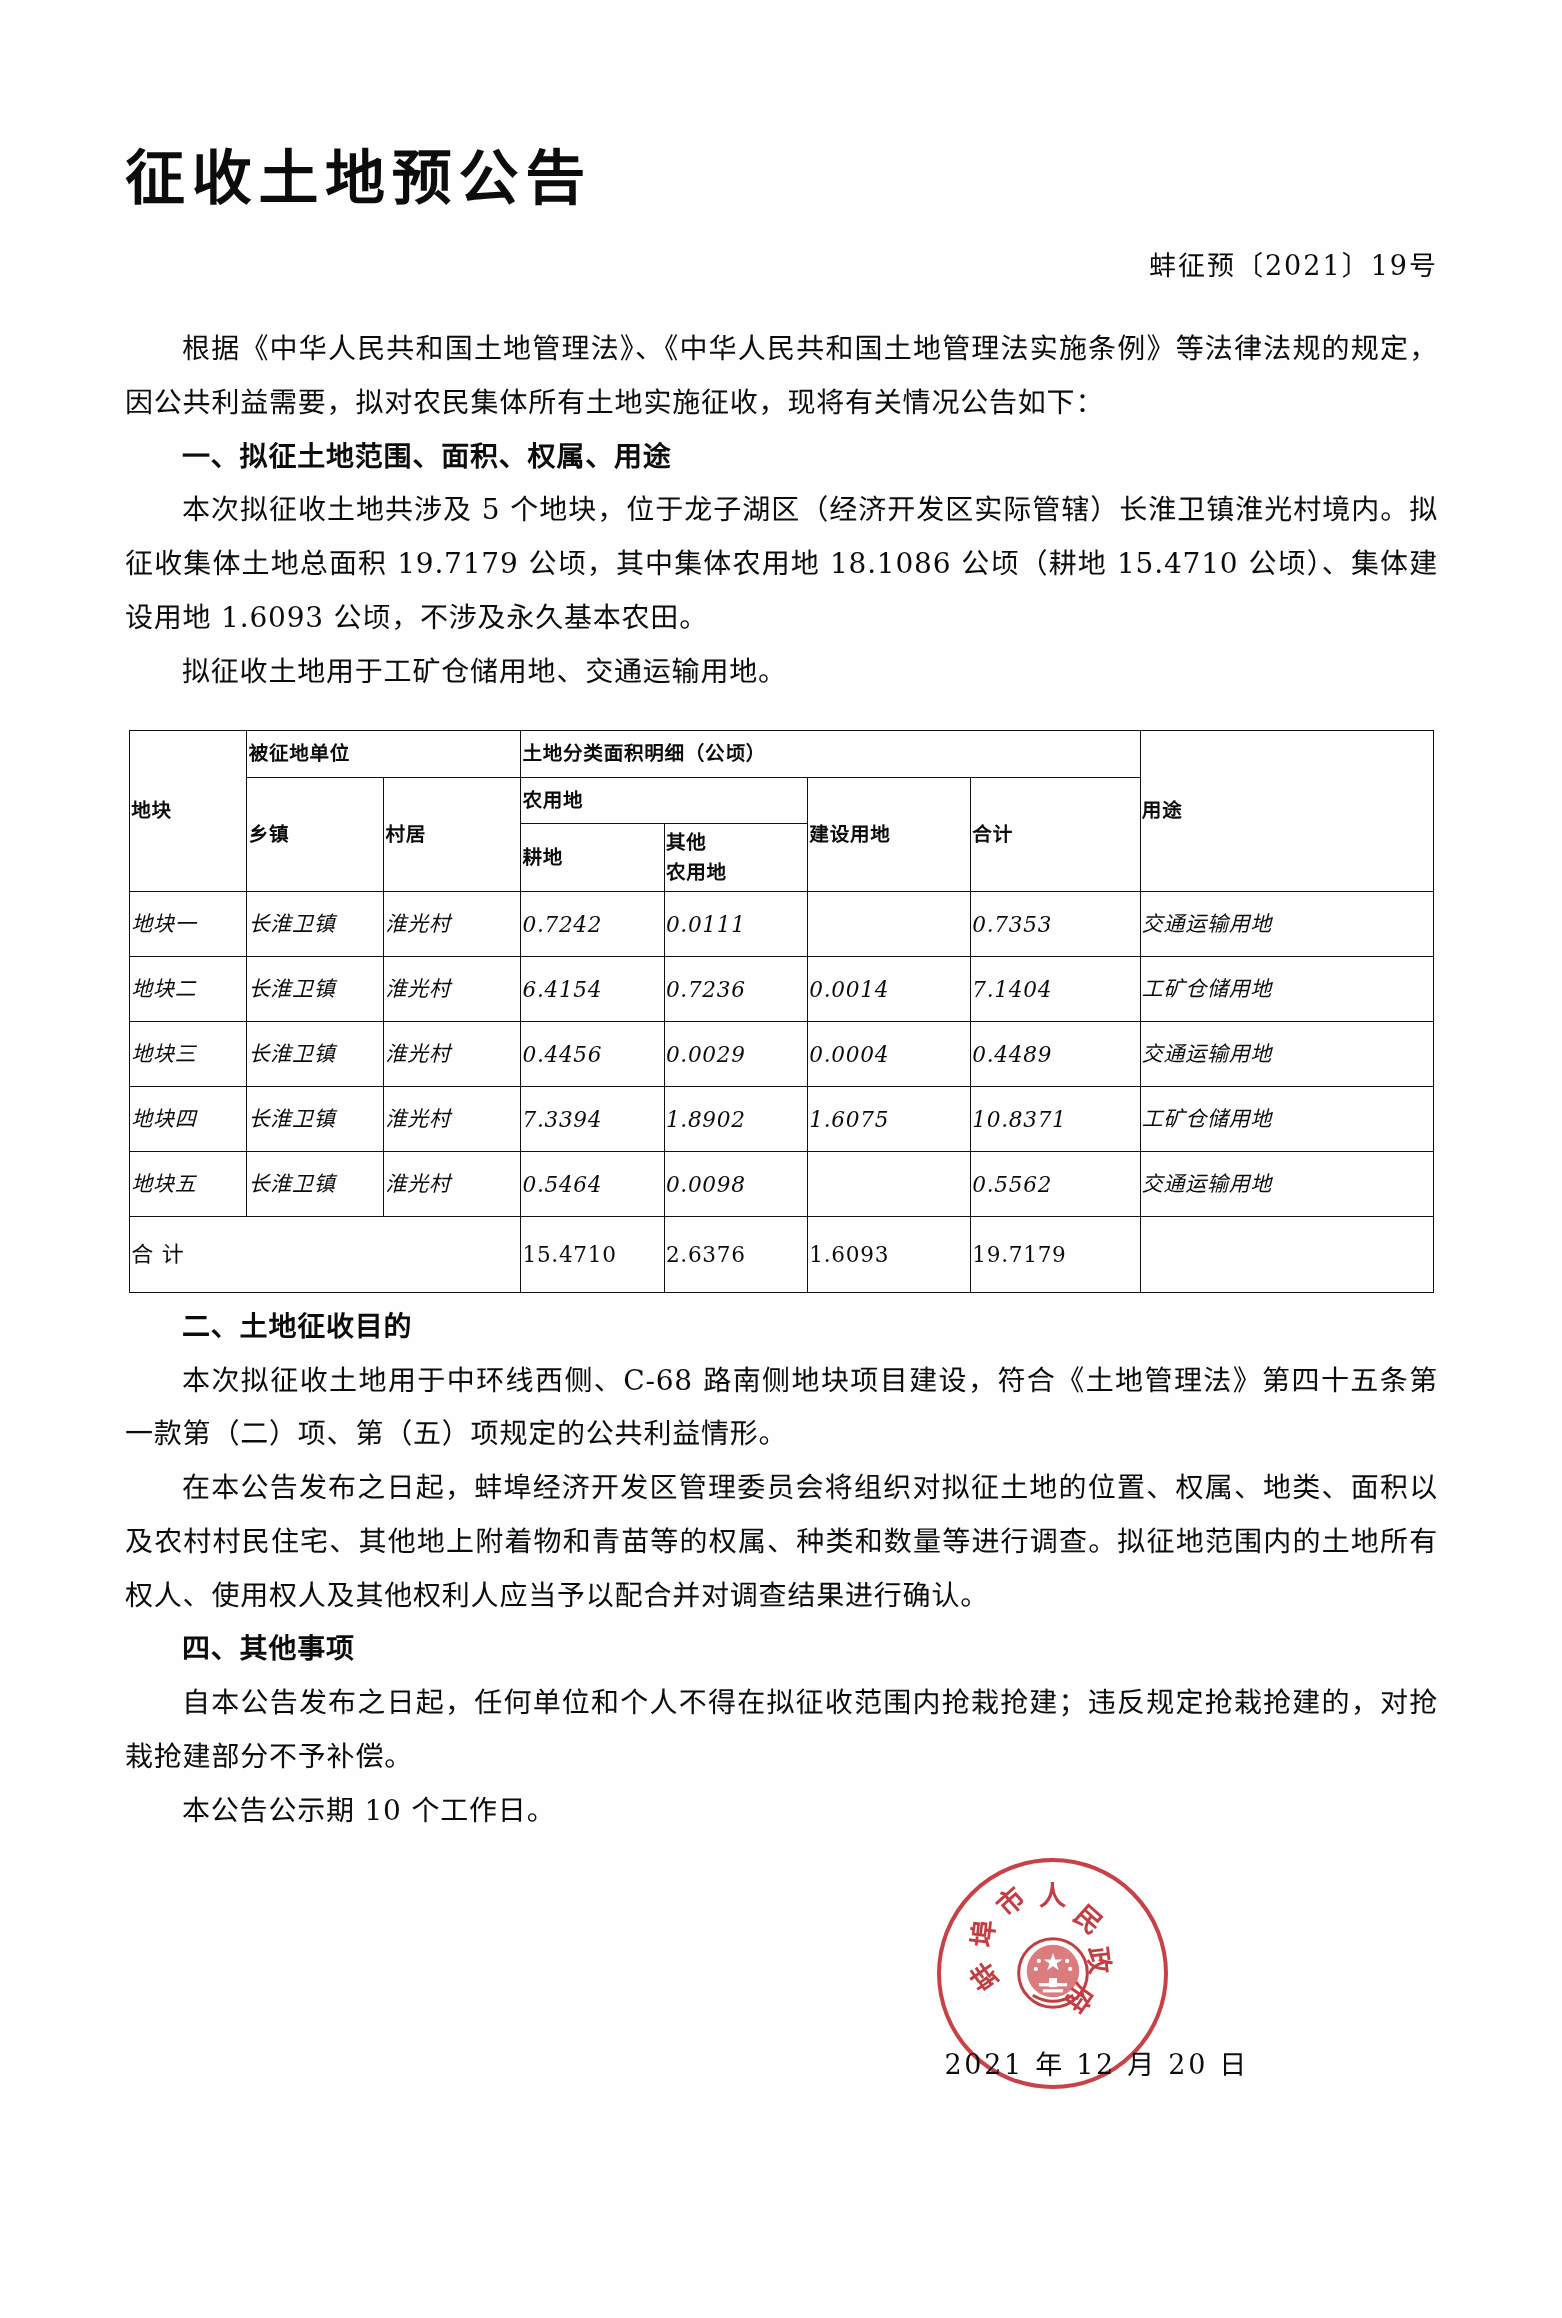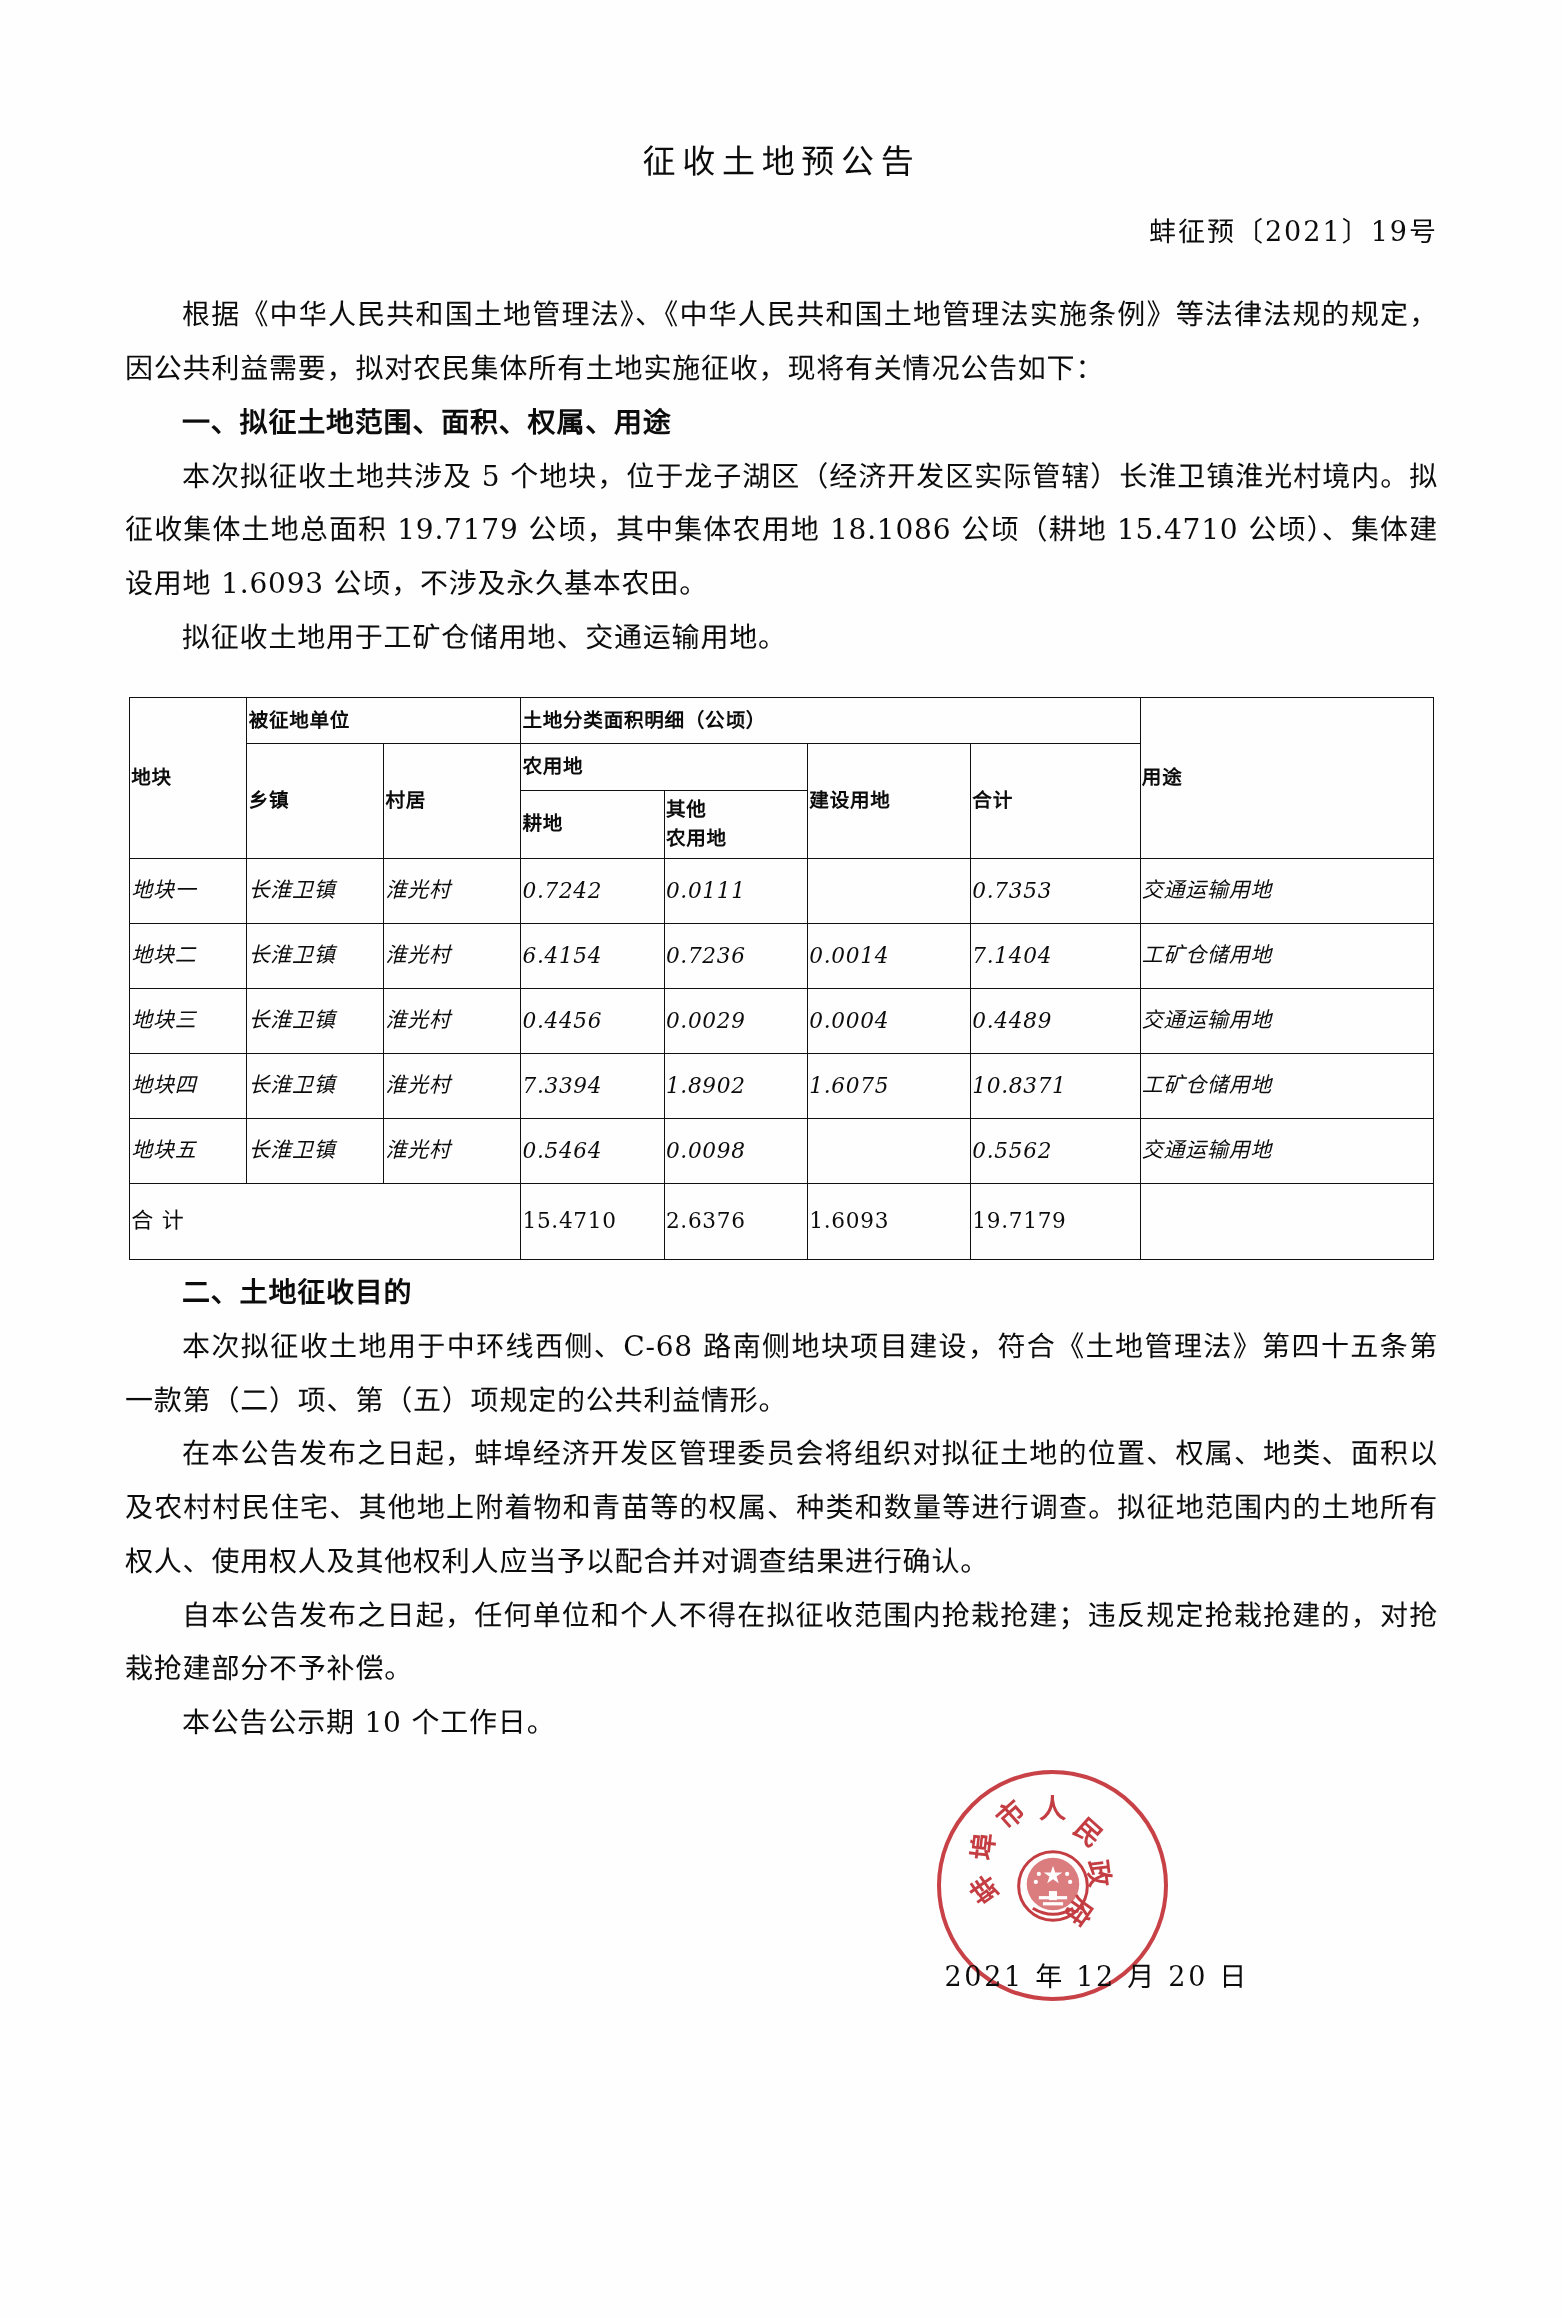--- a/index.html
+++ b/index.html
@@ -20,23 +20,23 @@
   .page {
     position: absolute;
     inset: 0;
     background: #fefefe;
     padding: 101px 125px 0 125px;
     box-sizing: border-box;
   }
 
   
   .doc-title {
-    text-align: center;
-    font-size: 33px;
-    font-weight: normal;
+    text-align: left;
+    font-size: 60px;
+    font-weight: bold;
     letter-spacing: 6.7px;
     line-height: 1.25;
     margin: 40px 0 0 0;
     font-family: "DejaVu Serif", "Liberation Serif", serif;
   }
   .doc-number {
     text-align: right;
     font-size: 27px;
     letter-spacing: 2px;
     margin: 28px 0 0 0;
@@ -266,20 +266,21 @@
           </tr>
         </tbody>
       </table>
     </div>
 
     <p class="section-head">二、土地征收目的</p>
     <p class="para">本次拟征收土地用于中环线西侧、C-68 路南侧地块项目建设，符合《土地管理法》第四十五条第一款第（二）项、第（五）项规定的公共利益情形。</p>
 
     <p class="para">在本公告发布之日起，蚌埠经济开发区管理委员会将组织对拟征土地的位置、权属、地类、面积以及农村村民住宅、其他地上附着物和青苗等的权属、种类和数量等进行调查。拟征地范围内的土地所有权人、使用权人及其他权利人应当予以配合并对调查结果进行确认。</p>
 
+    <p class="section-head">四、其他事项</p>
     <p class="para">自本公告发布之日起，任何单位和个人不得在拟征收范围内抢栽抢建；违反规定抢栽抢建的，对抢栽抢建部分不予补偿。</p>
     <p class="para">本公告公示期 10 个工作日。</p>
 
   </div>
 
   <div class="sign-area">
     <div class="seal">
       <div class="seal-ring-text" id="seal-ring">
           <span style="transform: translate(-65px, 46px) translate(-50%, -50%) rotate(-125deg);">蚌</span>
           <span style="transform: translate(-79px, -9.2px) translate(-50%, -50%) rotate(-83.3333deg);">埠</span>

